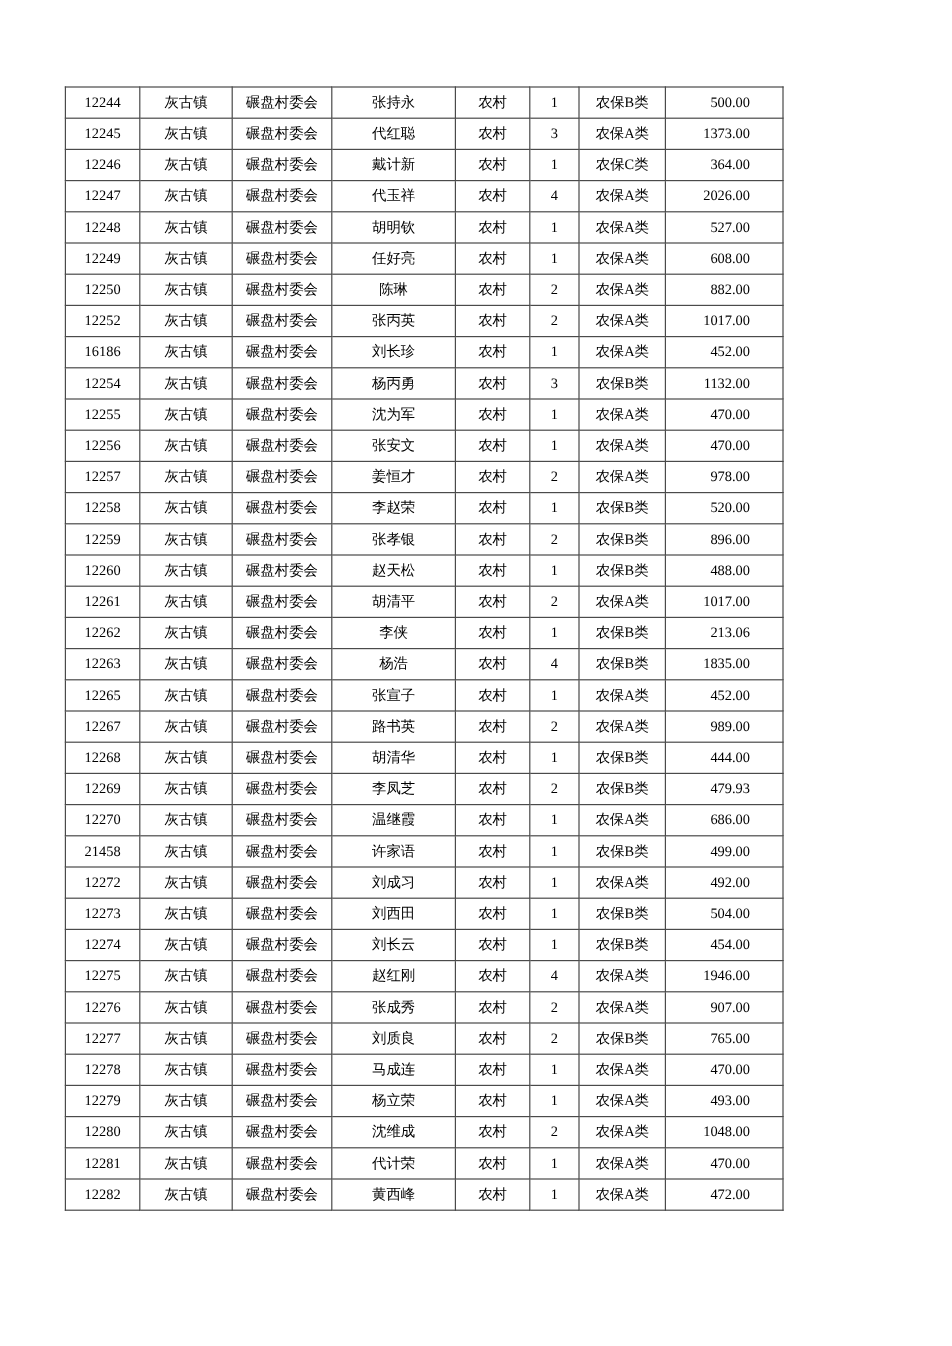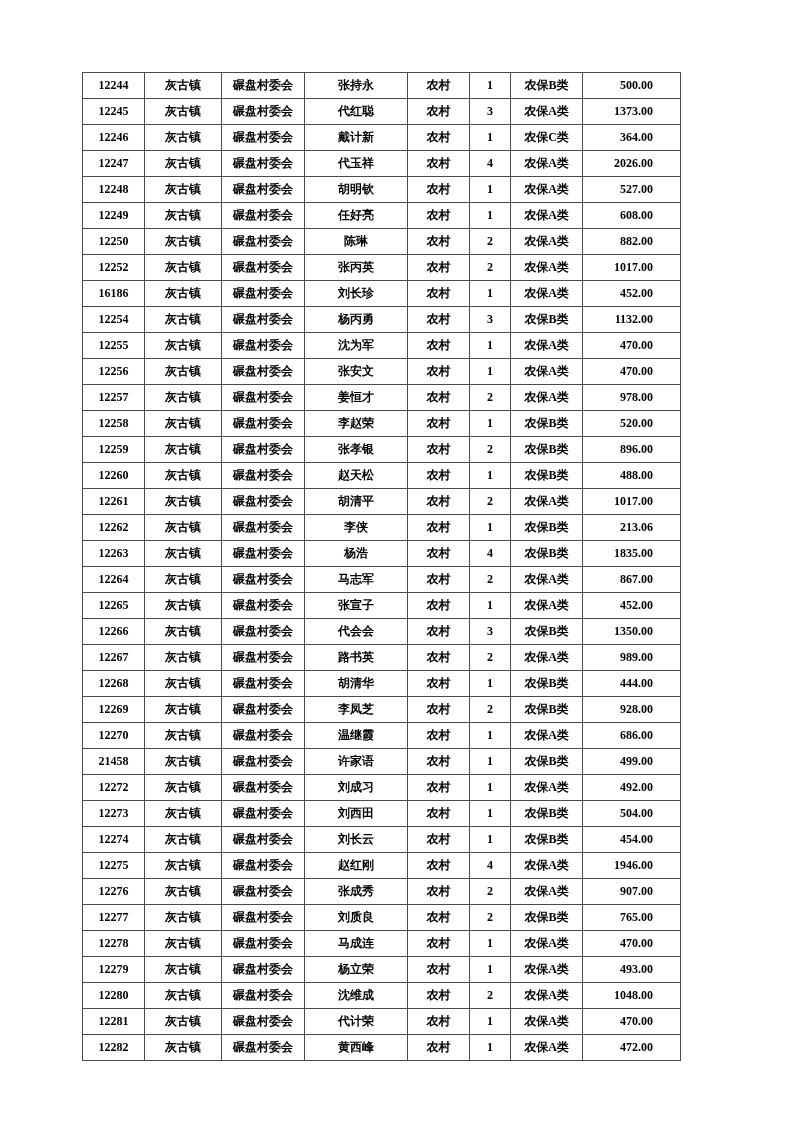--- a/index.html
+++ b/index.html
@@ -9,23 +9,22 @@
   body {
     width: 793px;
     height: 1122px;
     background: #ffffff;
     position: relative;
     font-family: "Liberation Serif", "DejaVu Serif", serif;
     color: #000;
   }
   .sheet {
     position: absolute;
-    left: 82px;
+    left: 54px;
     top: 72px;
-    font-weight: bold;
   }
   table.grid {
     border-collapse: collapse;
     table-layout: fixed;
   }
   table.grid td {
     border: 1px solid #4a4a4a;
     height: 25px;
     padding: 0;
     font-size: 12px;
@@ -239,50 +238,30 @@
           <td>12263</td>
           <td>灰古镇</td>
           <td>碾盘村委会</td>
           <td>杨浩</td>
           <td>农村</td>
           <td>4</td>
           <td>农保B类</td>
           <td class="amount">1835.00</td>
         </tr>
         <tr>
-          <td>12264</td>
-          <td>灰古镇</td>
-          <td>碾盘村委会</td>
-          <td>马志军</td>
-          <td>农村</td>
-          <td>2</td>
-          <td>农保A类</td>
-          <td class="amount">867.00</td>
-        </tr>
-        <tr>
           <td>12265</td>
           <td>灰古镇</td>
           <td>碾盘村委会</td>
           <td>张宣子</td>
           <td>农村</td>
           <td>1</td>
           <td>农保A类</td>
           <td class="amount">452.00</td>
         </tr>
         <tr>
-          <td>12266</td>
-          <td>灰古镇</td>
-          <td>碾盘村委会</td>
-          <td>代会会</td>
-          <td>农村</td>
-          <td>3</td>
-          <td>农保B类</td>
-          <td class="amount">1350.00</td>
-        </tr>
-        <tr>
           <td>12267</td>
           <td>灰古镇</td>
           <td>碾盘村委会</td>
           <td>路书英</td>
           <td>农村</td>
           <td>2</td>
           <td>农保A类</td>
           <td class="amount">989.00</td>
         </tr>
         <tr>
@@ -296,21 +275,21 @@
           <td class="amount">444.00</td>
         </tr>
         <tr>
           <td>12269</td>
           <td>灰古镇</td>
           <td>碾盘村委会</td>
           <td>李凤芝</td>
           <td>农村</td>
           <td>2</td>
           <td>农保B类</td>
-          <td class="amount">928.00</td>
+          <td class="amount">479.93</td>
         </tr>
         <tr>
           <td>12270</td>
           <td>灰古镇</td>
           <td>碾盘村委会</td>
           <td>温继霞</td>
           <td>农村</td>
           <td>1</td>
           <td>农保A类</td>
           <td class="amount">686.00</td>

